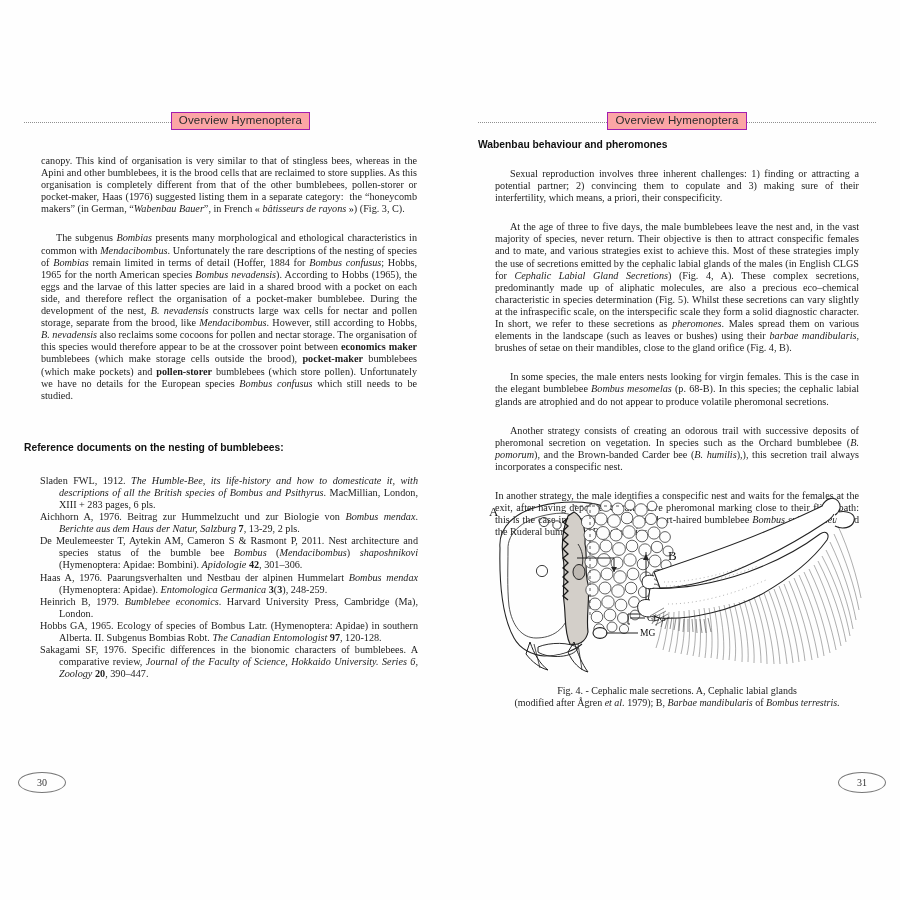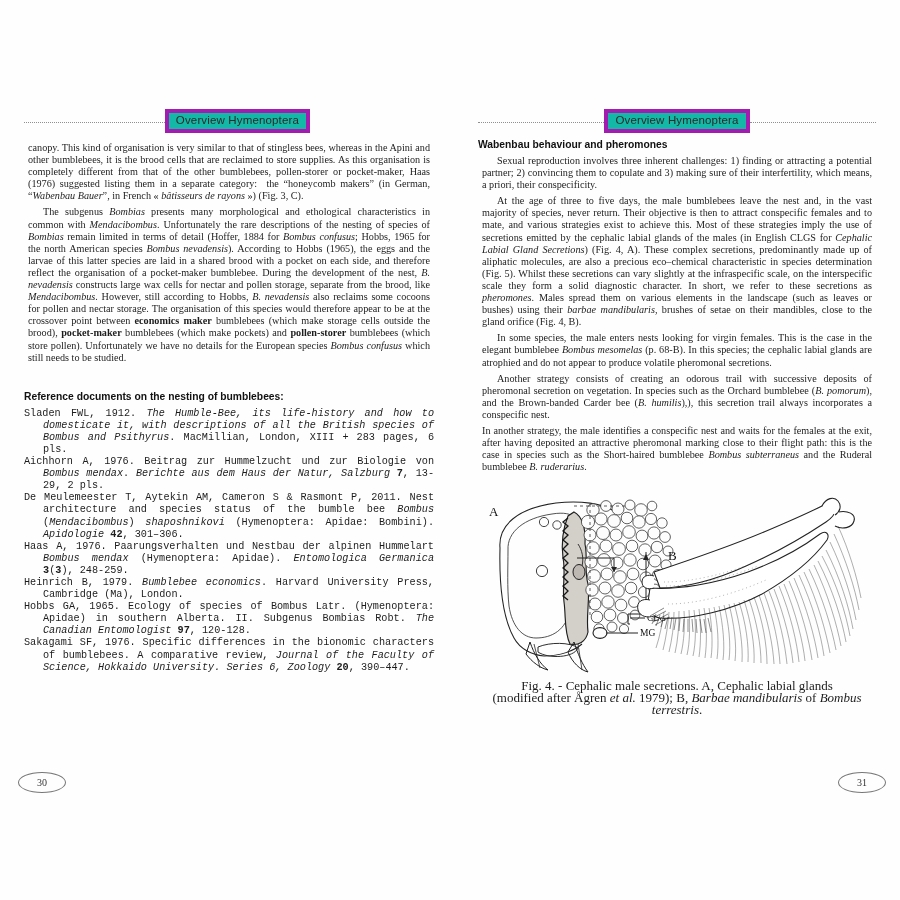--- a/index.html
+++ b/index.html
@@ -41,27 +41,27 @@
     align-items: center;
   }
   .runhead .rule {
     flex: 1 1 auto;
     height: 0;
     border-top: 1px dotted #8f8f8f;
     margin-top: 2px;
   }
   .runhead .boxtitle {
     flex: 0 0 auto;
-    border: 4px solid #a21caf;
+    border: 1px solid #a21caf;
     padding: 1px 7px 2px 7px;
     font-family: "Liberation Sans", sans-serif;
     font-size: 11.5px;
     letter-spacing: 0.15px;
     color: #2a2a2a;
-    background: #14b8a6;
+    background: #fca5a5;
     white-space: nowrap;
     line-height: 13px;
   }
   .runhead-left  { left: 24px; width: 286px; }
   .runhead-left .rule:last-child { display: none; }
   .runhead-right { left: 478px; width: 398px; }
 
   
   .col {
     position: absolute;
@@ -69,61 +69,62 @@
     text-justify: inter-word;
     font-size: 10.2px;
     line-height: 12.1px;
     color: #1c1c1c;
     hyphens: manual;
   }
   .col-left  { left: 24px;  top: 138px; width: 410px; }
   .col-right { left: 478px; top: 138px; width: 398px; }
 
   p.para {
-    margin: 4px;
+    margin: 17px;
     text-indent: 15px;
   }
   p.para.noindent { text-indent: 0; }
   i, em { font-style: italic; }
   b, strong { font-weight: bold; }
 
   
   .secheading {
     font-family: "Liberation Sans", sans-serif;
     font-weight: bold;
     font-size: 10.3px;
     line-height: 13px;
     color: #111;
     margin: 0;
   }
   .spacer-lg { height: 22px; }
   .spacer-sm { height: 5px; }
 
   
-  .biblist { margin: 0; padding: 0; list-style: none; font-family: Liberation Mono, monospace; }
+  .biblist { margin: 16px; padding: 0; list-style: none; }
   .bibitem {
     margin: 0 0 0 0;
     padding-left: 19px;
     text-indent: -19px;
     text-align: justify;
     font-size: 10.2px;
     line-height: 12.1px;
   }
 
   
   .figure {
     position: absolute;
     left: 478px;
     top: 492px;
     width: 398px;
   }
   .figsvg { display: block; width: 398px; height: 188px; }
   .figcaption {
+    margin-top: 5px;
     text-align: center;
-    font-size: 13px;
+    font-size: 10px;
     line-height: 12px;
     color: #1c1c1c;
   }
   .panel-letter {
     font-family: "Liberation Serif", serif;
     font-size: 13px;
     fill: #111;
   }
   .lead-label {
     font-family: "Liberation Serif", serif;

